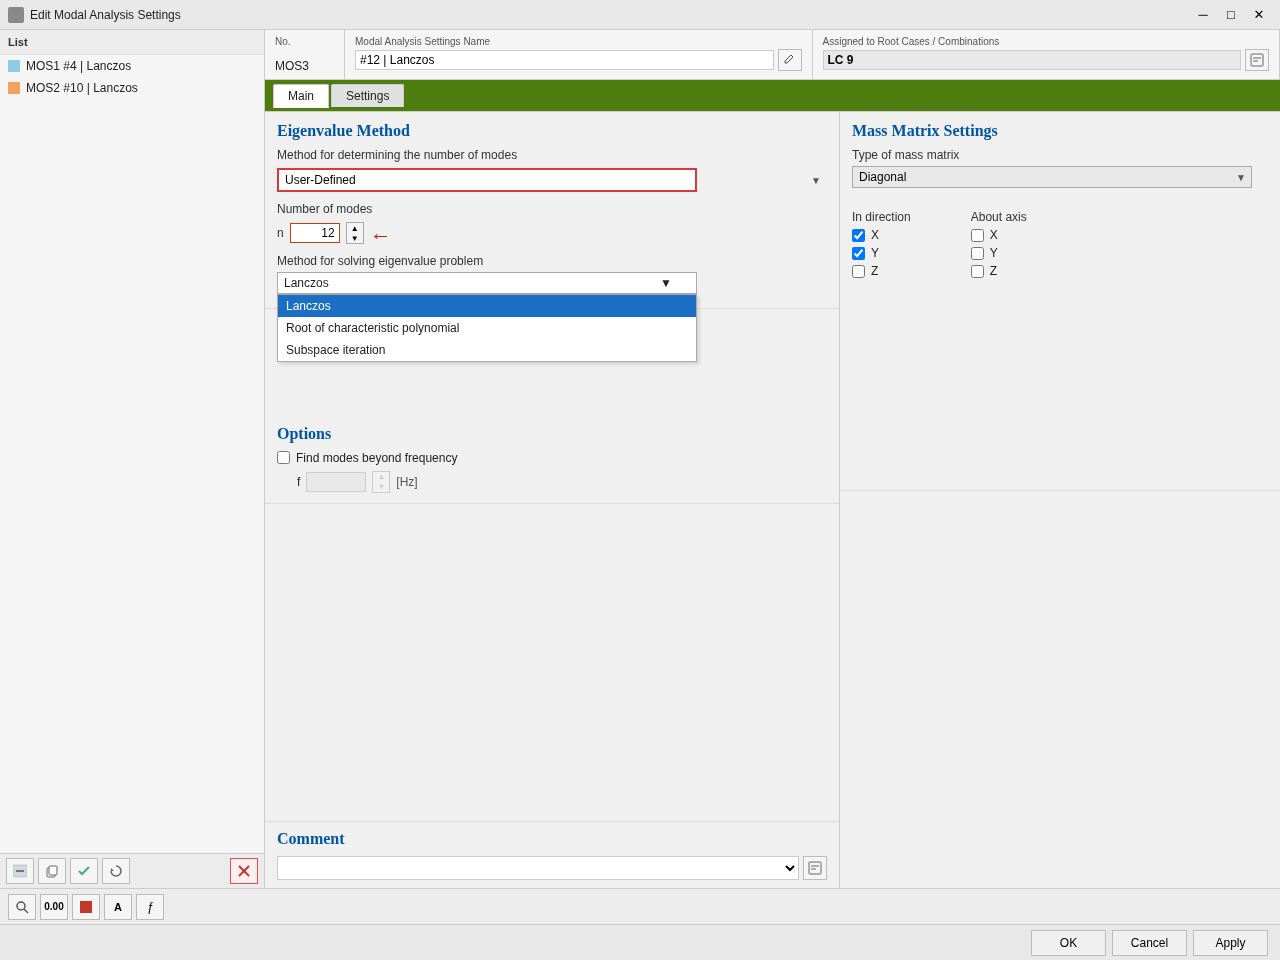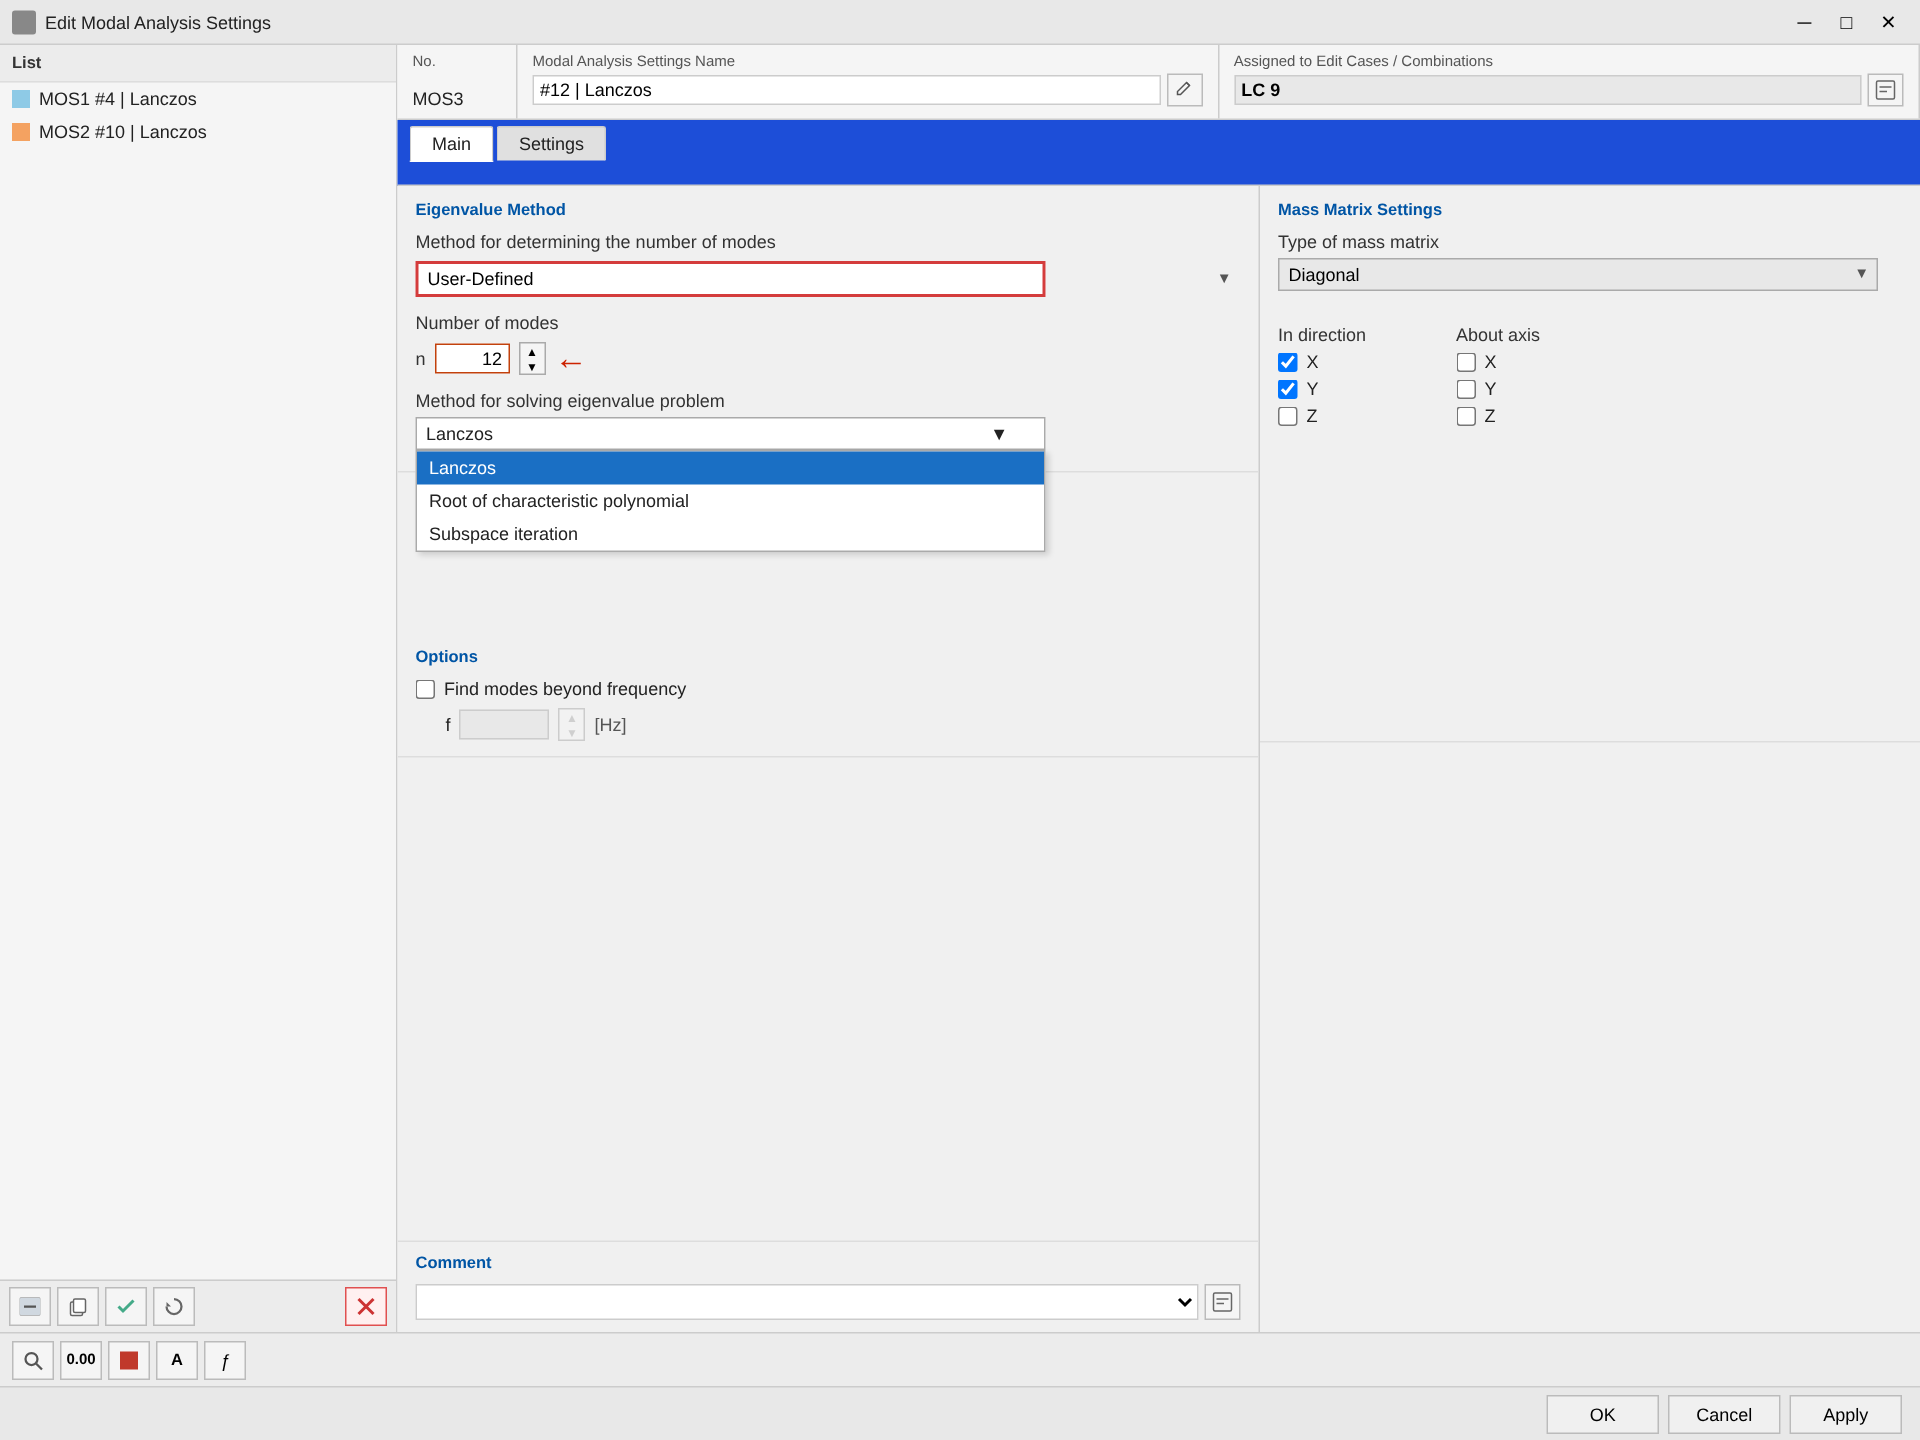--- a/index.html
+++ b/index.html
@@ -113,23 +113,23 @@
       flex: 1; border: 1px solid #ccc; padding: 2px 4px; font-size: 12px; background: white;
     }
     .edit-btn {
       width: 24px; height: 22px; border: 1px solid #bbb; background: #f5f5f5;
       cursor: pointer; display: flex; align-items: center; justify-content: center; font-size: 11px;
     }
 
     
     .tabs-bar {
       display: flex;
-      background: #1d4ed8;
+      background: #4d7c0f;
       border-bottom: 1px solid #ccc;
-      padding: 4px 8px 16px;
+      padding: 4px 8px 4px;
       gap: 2px;
       text-align: right;
     }
     .tab {
       padding: 4px 14px;
       border: 1px solid #ccc;
       border-bottom: none;
       background: #e0e0e0;
       cursor: pointer;
       font-size: 12px;
@@ -160,24 +160,25 @@
       display: flex;
       flex-direction: column;
       overflow: auto;
     }
 
     .section {
       padding: 10px 12px;
       border-bottom: 1px solid #ddd;
     }
     .section-title {
-      font-size: 11px;
+      font-size: 16px;
       color: #0055a5;
       font-weight: 600;
       margin-bottom: 8px;
+      font-family: Liberation Serif, serif;
     }
     .field-row {
       display: flex;
       align-items: center;
       gap: 8px;
       margin-bottom: 6px;
     }
     .field-label { font-size: 12px; color: #333; min-width: 180px; }
     .dropdown {
       appearance: none;
@@ -426,21 +427,21 @@
             <input class="name-input" type="text" value="#12 | Lanczos" style="">
             <button class="edit-btn">
               <svg width="14" height="14" viewBox="0 0 14 14">
                   <path d="M2,10 L4,10 L10,4 L8,2 L2,8 Z" fill="none" stroke="#555" stroke-width="1"></path>
                   <line x1="8" y1="2" x2="10" y2="4" stroke="#555" stroke-width="1"></line>
                 </svg>
             </button>
           </div>
         </div>
         <div class="info-cell info-cell-assigned">
-          <div class="info-cell-label">Assigned to Edit Cases / Combinations</div>
+          <div class="info-cell-label">Assigned to Root Cases / Combinations</div>
           <div class="name-input-row">
             <div class="name-input" style="background:#e8e8e8; color:#000000;font-weight:bold;">LC 9</div>
             <button class="edit-btn">
               <svg width="14" height="14" viewBox="0 0 14 14">
                   <rect x="1" y="1" width="12" height="12" rx="1" fill="none" stroke="#666" stroke-width="1"></rect>
                   <line x1="3" y1="5" x2="11" y2="5" stroke="#666" stroke-width="1"></line>
                   <line x1="3" y1="8" x2="8" y2="8" stroke="#666" stroke-width="1"></line>
                 </svg>
             </button>
           </div>

